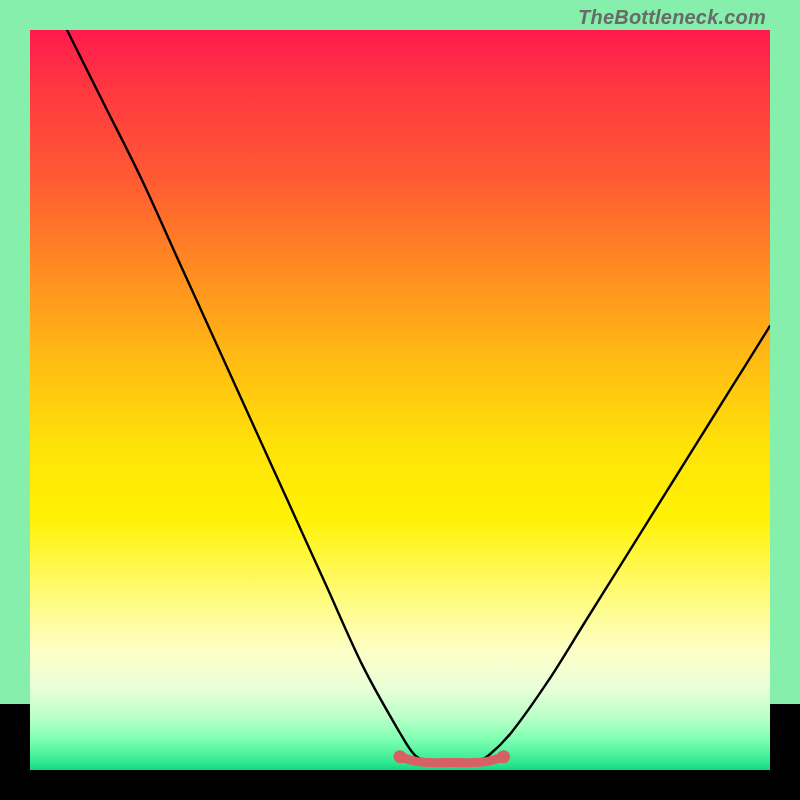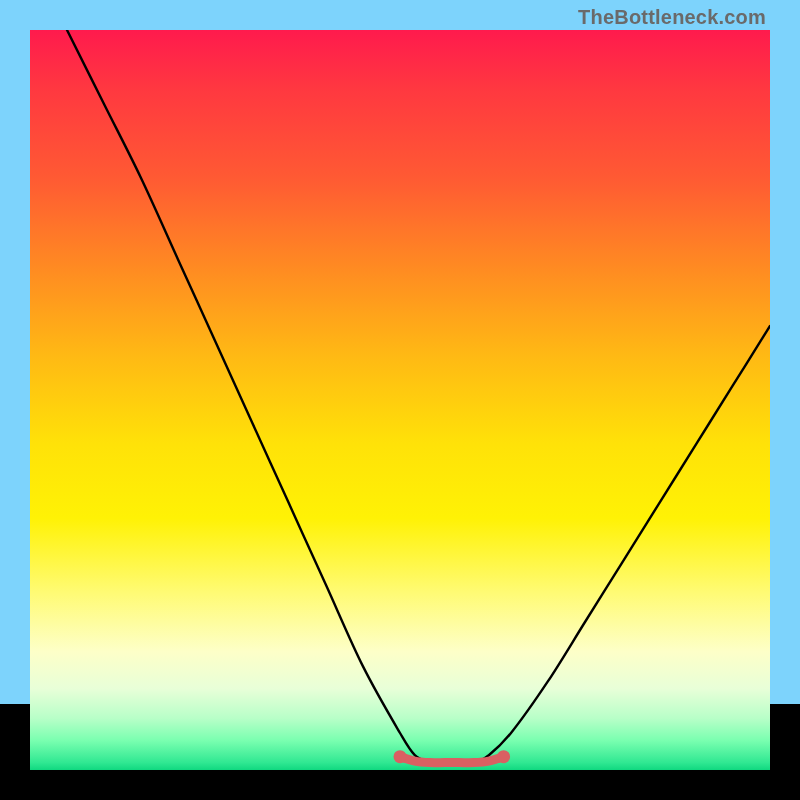--- a/index.html
+++ b/index.html
@@ -1,21 +1,22 @@
 <!DOCTYPE html>
 <html><head>
 <meta charset="utf-8">
 <style>
   * { margin: 0; padding: 0; box-sizing: border-box; }
   html, body { width: 800px; height: 800px; overflow: hidden; background: #000; }
   .frame {
     position: relative;
     width: 800px;
     height: 704px;
-    background: #7dd3fc;
+    background: #86efac;
+    font-style: italic;
   }
   .plot {
     position: absolute;
     left: 30px;
     top: 30px;
     width: 740px;
     height: 740px;
     background: linear-gradient(to bottom,
       #ff1a4d 0%,
       #ff3840 8%,

